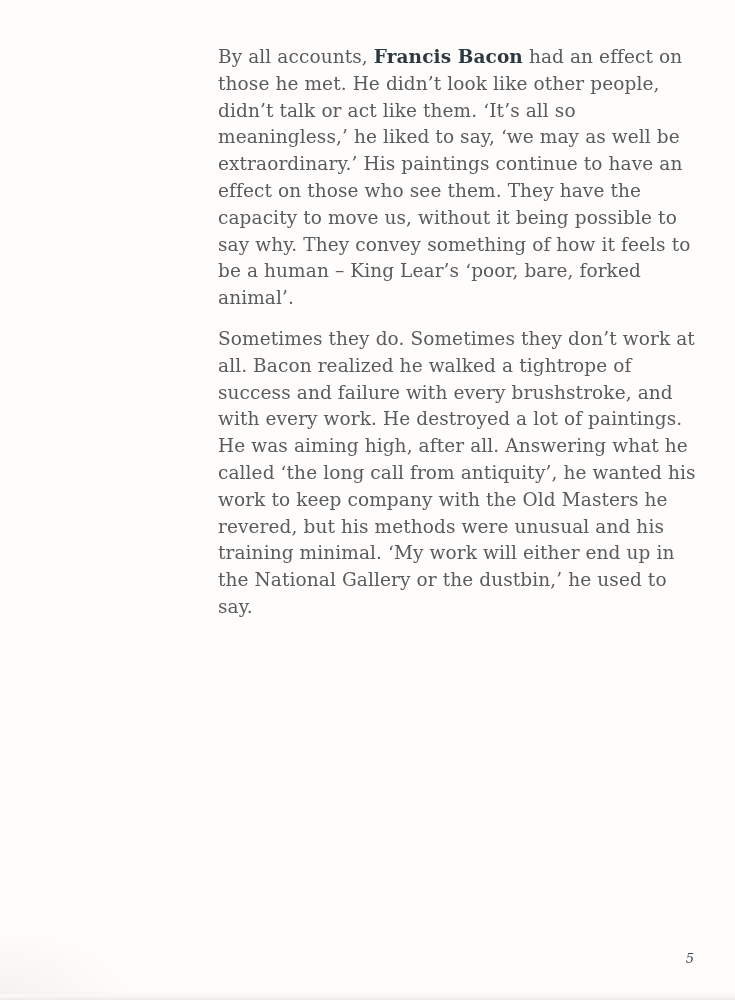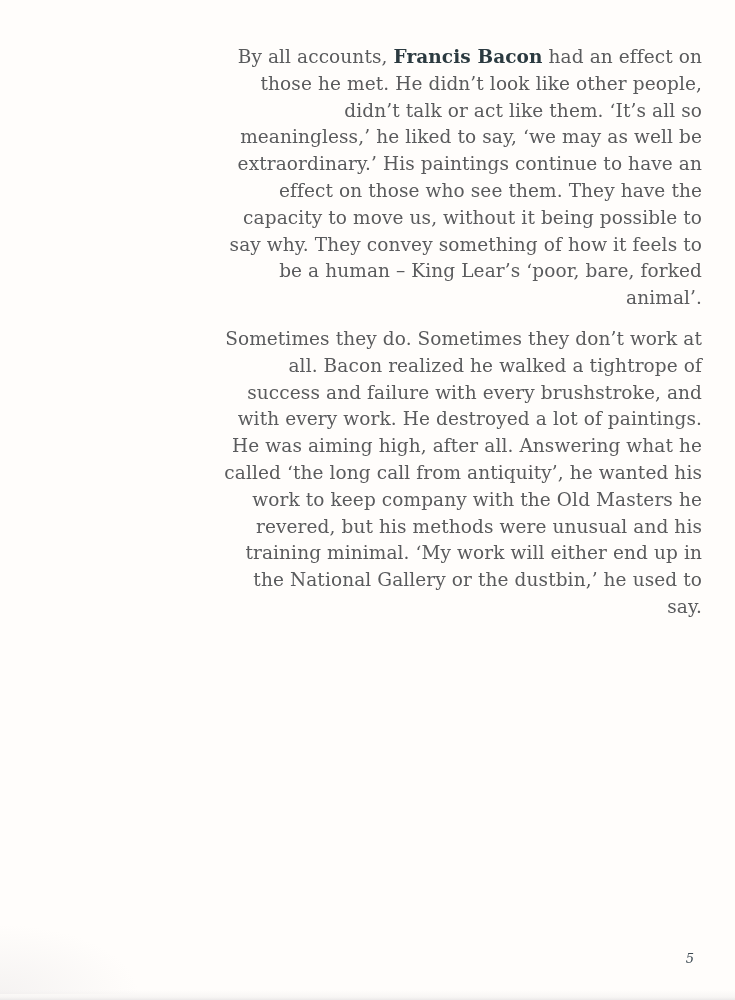--- a/index.html
+++ b/index.html
@@ -49,21 +49,21 @@
     left: 218px;
     top: 44px;
     width: 484px;
     color: #5a5b5d;
     font-size: 18.5px;
     line-height: 26.8px;
     letter-spacing: 0.1px;
   }
   .text-block p {
     margin: 0 0 14px 0;
-    text-align: right;
+    text-align: left;
   }
   .bold-name {
     font-weight: bold;
     color: #2b3a40;
   }
   .page-number {
     position: absolute;
     left: 680px;
     top: 951px;
     width: 20px;

